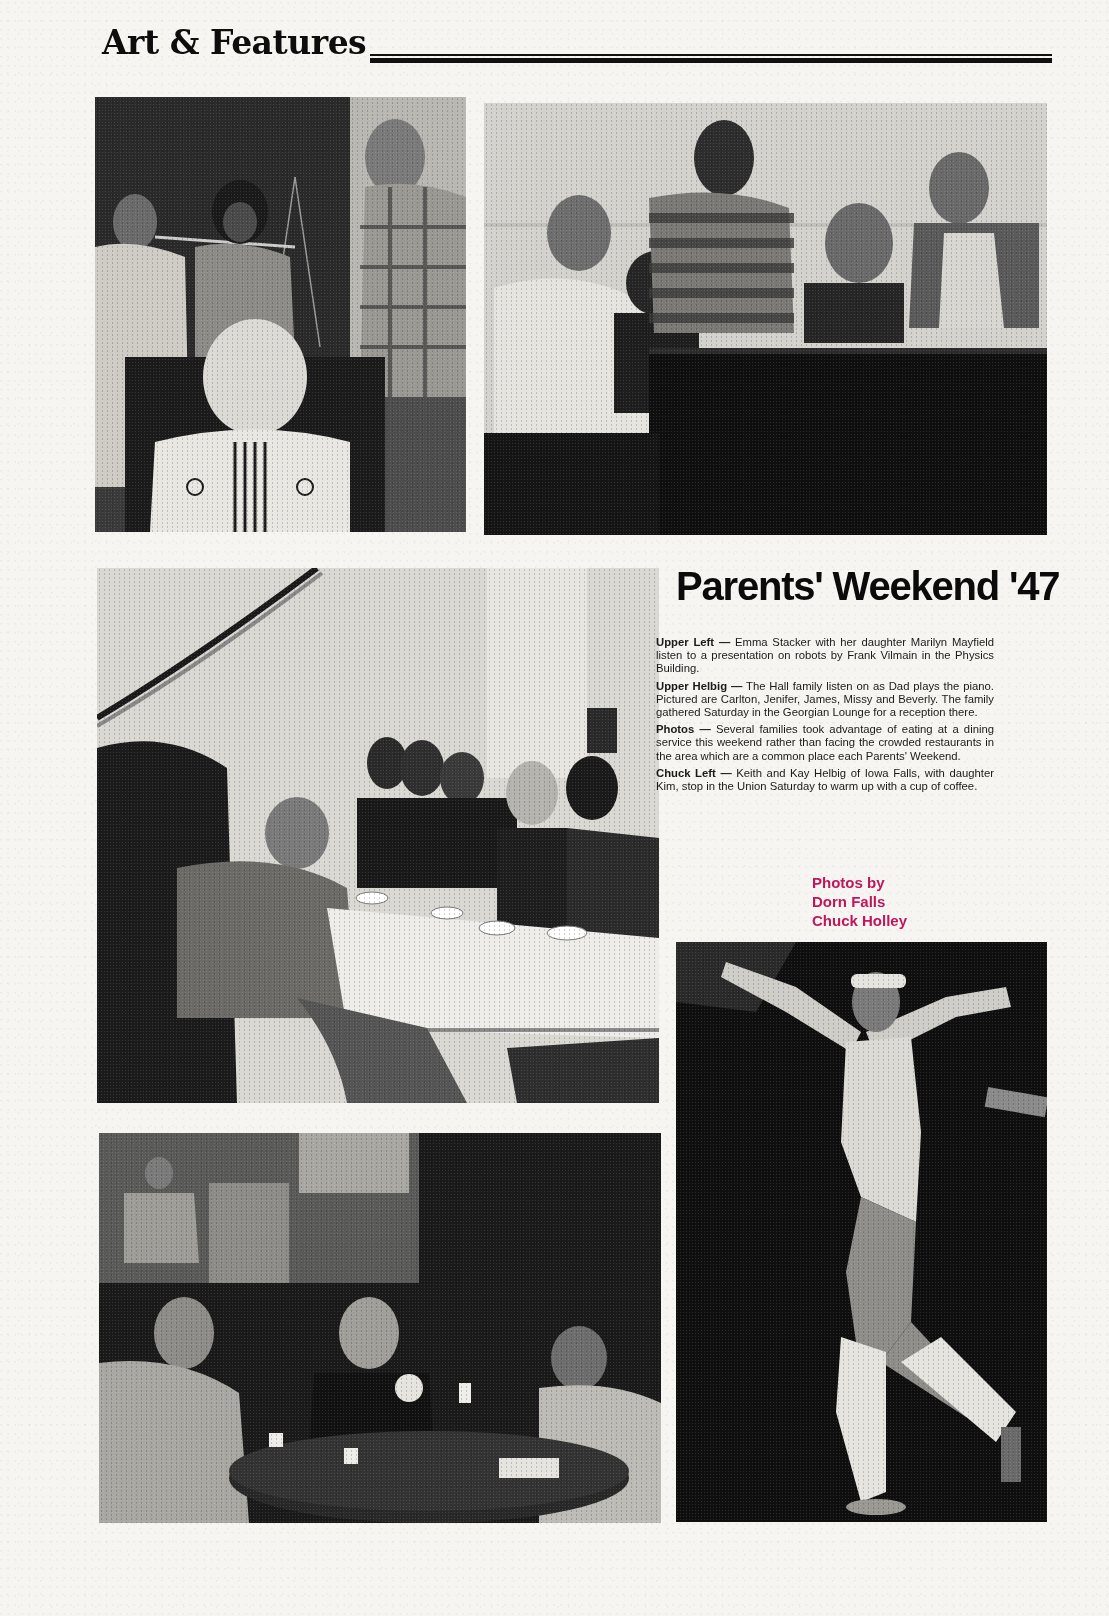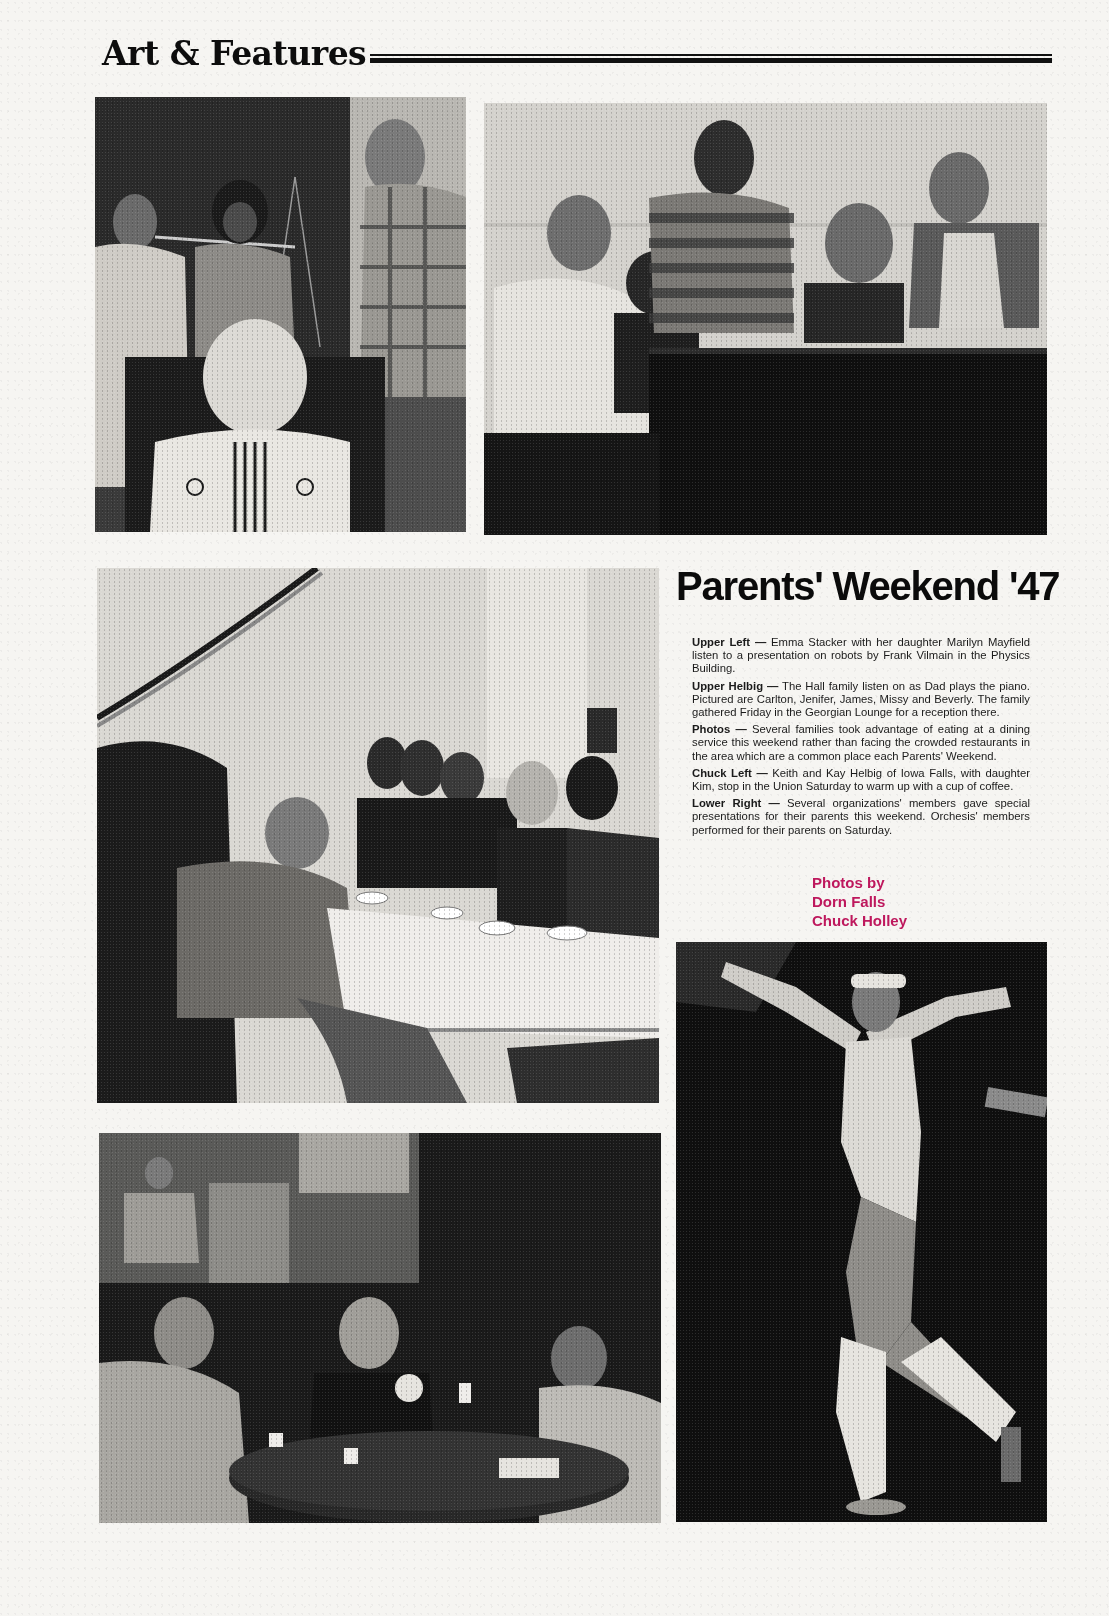--- a/index.html
+++ b/index.html
@@ -25,21 +25,21 @@
       display: flex; align-items: flex-end;
     }
     .section-title {
       font-family: "DejaVu Serif", serif;
       font-weight: bold;
       font-size: 33px;
       letter-spacing: -0.5px;
       line-height: 1;
       color: #0d0d0d;
       white-space: nowrap;
-      margin-bottom: 2px;
+      margin-bottom: 13px;
     }
     .section-rule {
       flex: 1; margin-left: 4px; margin-bottom: 9px;
       position: relative; height: 9px;
     }
     .section-rule .thin { position: absolute; left: 0; right: 0; top: 0; height: 2px; background: #111; }
     .section-rule .thick { position: absolute; left: 0; right: 0; top: 4px; height: 5px; background: #111; }
 
     
     .photo {
@@ -68,21 +68,21 @@
       font-family: "Liberation Sans", sans-serif;
       font-weight: bold;
       font-size: 40px;
       letter-spacing: -1.2px;
       line-height: 1;
       color: #0b0b0b;
       white-space: nowrap;
     }
     
     .captions {
-      position: absolute; left: 692px; top: 636px; width: 338px;
+      position: absolute; left: 656px; top: 636px; width: 338px;
       font-size: 11.3px; line-height: 13.2px;
       text-align: justify;
       color: #1a1a1a;
     }
     .caption { margin: 0 0 4px 0; }
     .caption .lbl { font-weight: bold; }
     .credits {
       position: absolute; left: 812px; top: 873px;
       font-weight: bold; font-size: 15px; line-height: 19px; color: #be185d;
     }
@@ -269,30 +269,27 @@
   </svg>
 </div>
 
 <div class="headline">Parents' Weekend '47</div>
 
 <div class="captions">
   <p class="caption">
     <span class="lbl">Upper Left —</span><span> Emma Stacker with her daughter Marilyn Mayfield listen to a presentation on robots by Frank Vilmain in the Physics Building.</span>
   </p>
   <p class="caption">
-    <span class="lbl">Upper Helbig —</span><span> The Hall family listen on as Dad plays the piano. Pictured are Carlton, Jenifer, James, Missy and Beverly. The family gathered Friday in the Georgian Lounge for a reception there.</span>
+    <span class="lbl">Upper Helbig —</span><span> The Hall family listen on as Dad plays the piano. Pictured are Carlton, Jenifer, James, Missy and Beverly. The family gathered Saturday in the Georgian Lounge for a reception there.</span>
   </p>
   <p class="caption">
     <span class="lbl">Photos —</span><span> Several families took advantage of eating at a dining service this weekend rather than facing the crowded restaurants in the area which are a common place each Parents' Weekend.</span>
   </p>
   <p class="caption">
     <span class="lbl">Chuck Left —</span><span> Keith and Kay Helbig of Iowa Falls, with daughter Kim, stop in the Union Saturday to warm up with a cup of coffee.</span>
-  </p>
-  <p class="caption">
-    <span class="lbl">Lower Right —</span><span> Several organizations' members gave special presentations for their parents this weekend. Orchesis' members performed for their parents on Saturday.</span>
   </p>
 </div>
 
 <div class="credits">
   <div>Photos by</div>
   <div>Dorn Falls</div>
   <div>Chuck Holley</div>
 </div>
 
 </body></html>

